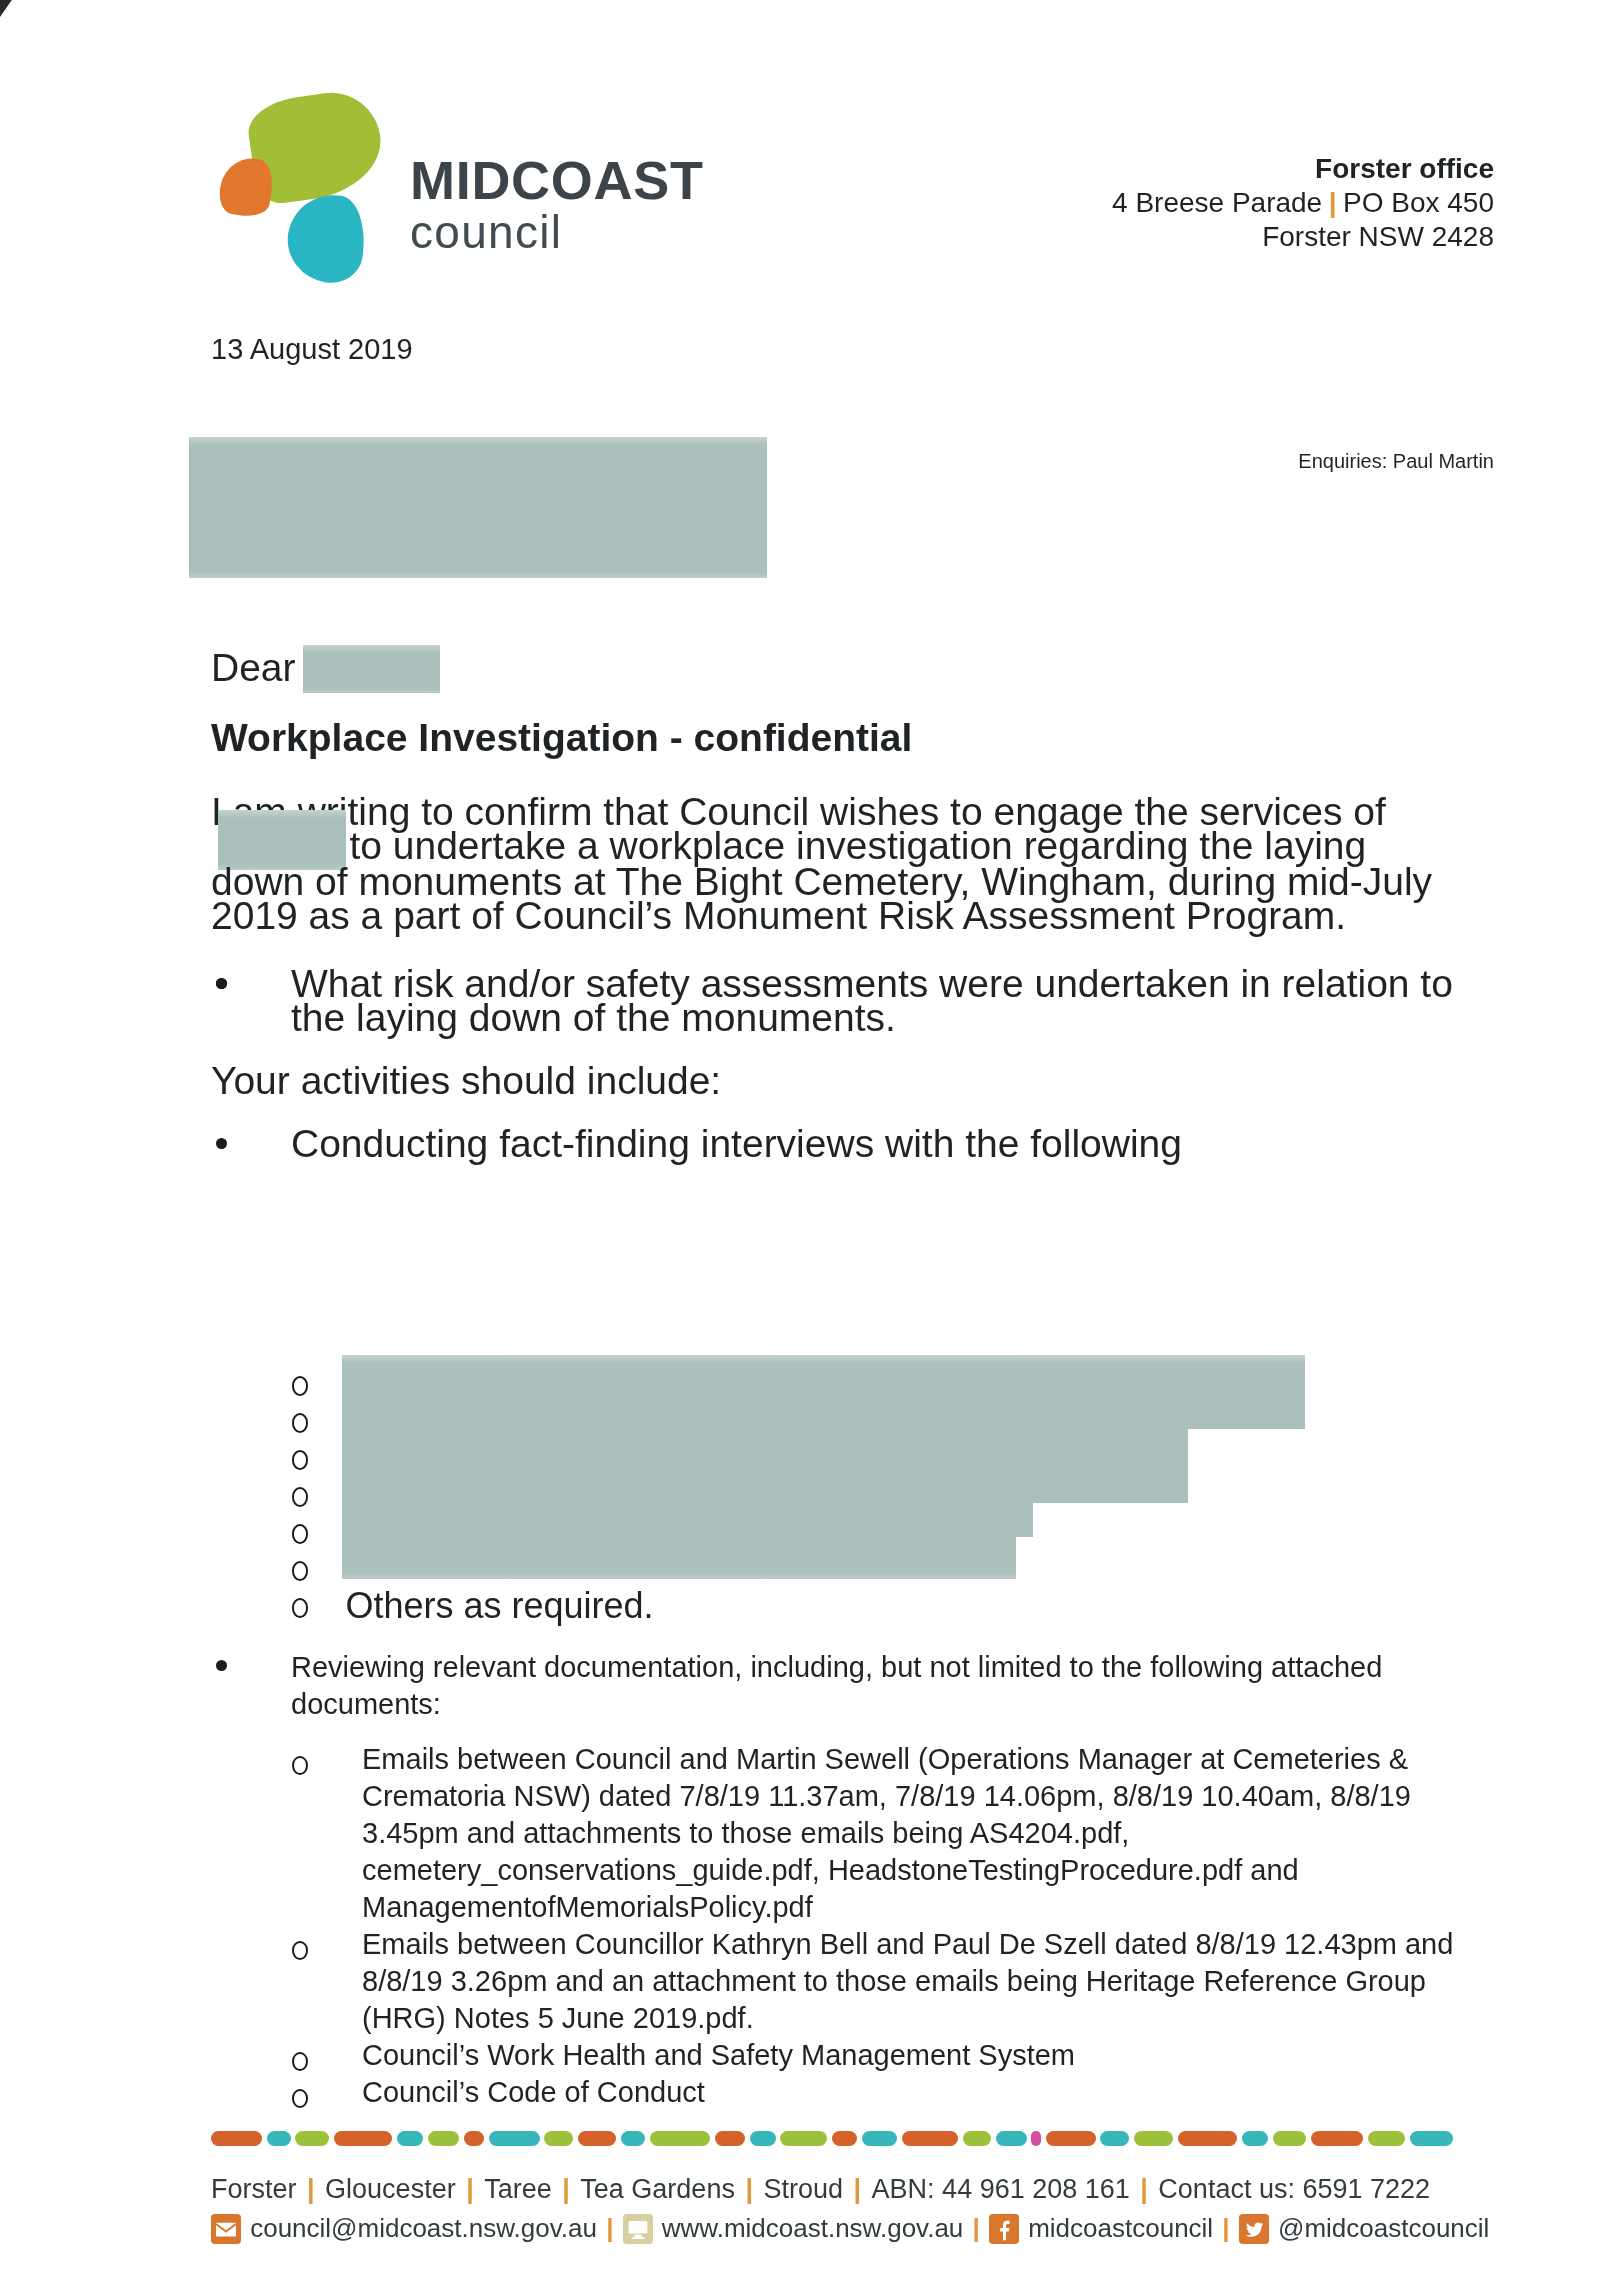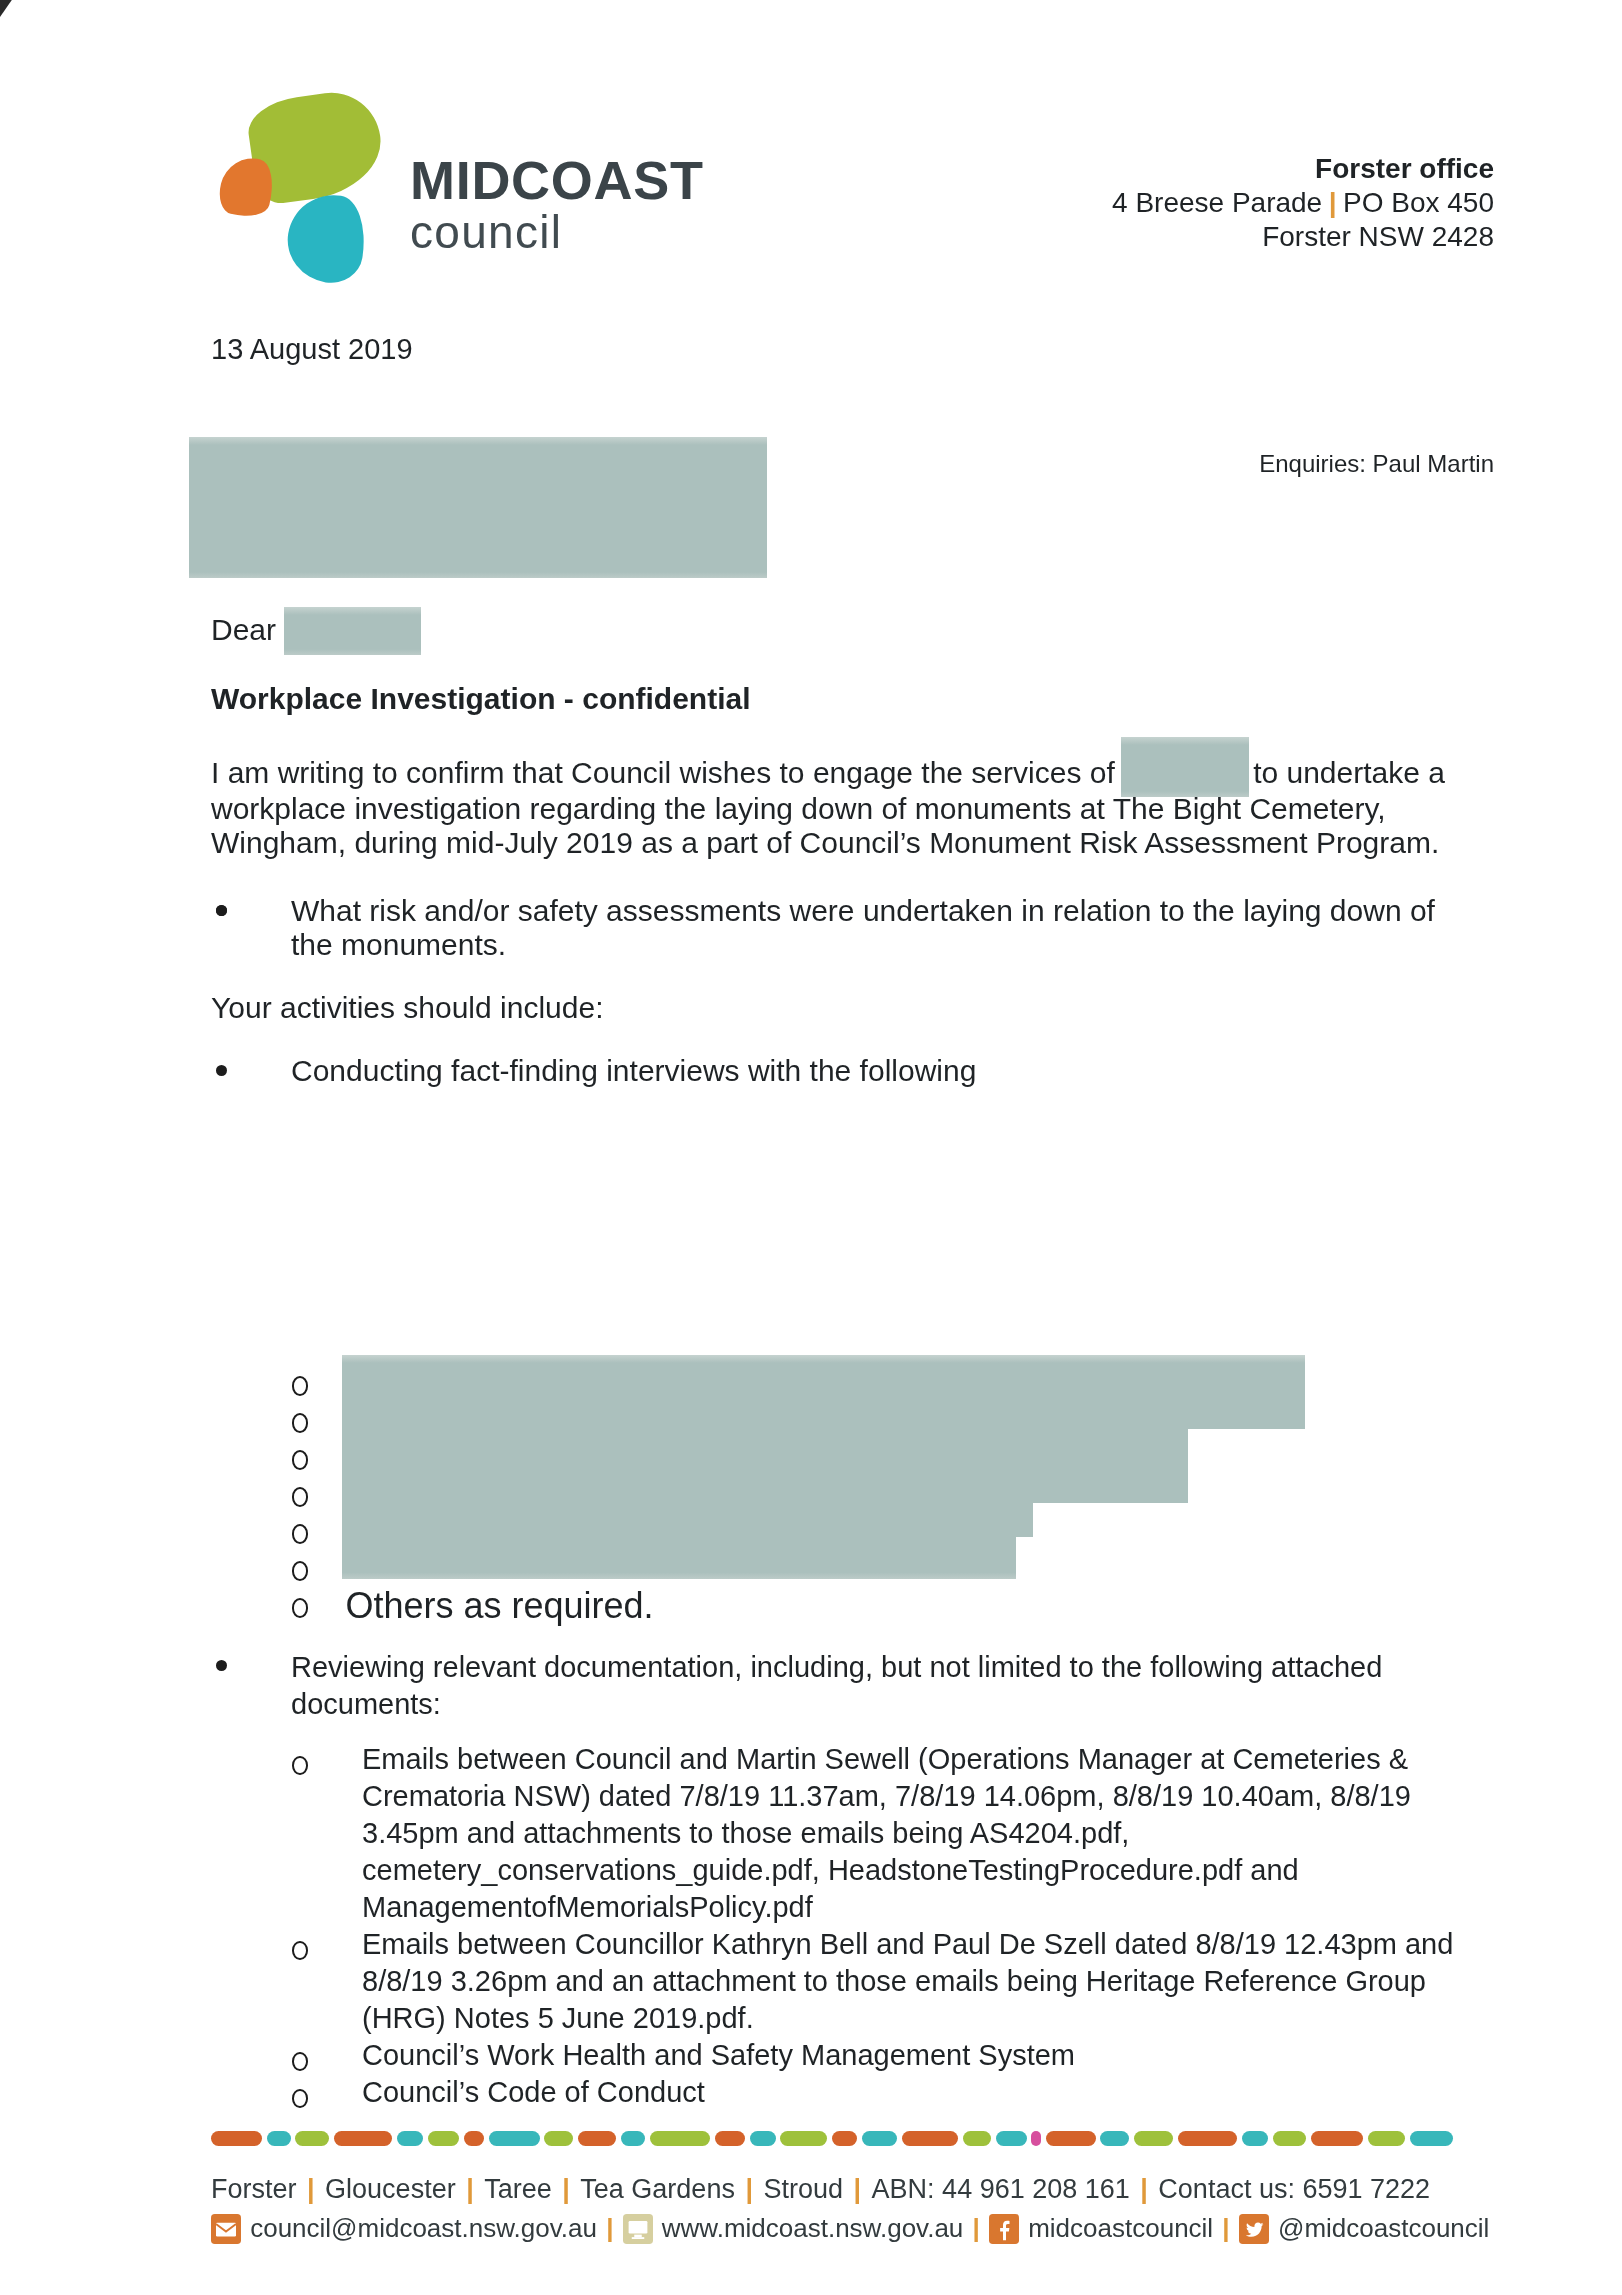--- a/index.html
+++ b/index.html
@@ -22,32 +22,32 @@
     border-radius:60% 40% 42% 58% / 52% 66% 34% 48%;transform:rotate(9deg);}
   .wordmark{position:absolute;left:189px;top:65px;color:#3b4449;}
   .wordmark .l1{font-size:54px;font-weight:bold;letter-spacing:0.7px;line-height:55px;}
   .wordmark .l2{font-size:46px;font-weight:normal;letter-spacing:1.3px;line-height:48px;color:#414b50;}
 
   
   .office{position:absolute;top:152px;right:170px;text-align:right;font-size:28px;line-height:34px;}
   .office .b{font-weight:bold;}
   .pipe{color:#e0993a;font-weight:bold;padding:0 6.5px;}
   .date{position:absolute;left:211px;top:333px;font-size:29px;}
-  .enquiries{position:absolute;top:450px;right:170px;font-size:24px;}
+  .enquiries{position:absolute;top:450px;right:170px;font-size:20px;}
 
   
   .redact{background:linear-gradient(#c6d3d0 0,#abc0bd 7.9px,#abc0bd calc(100% - 5.9px),#bccbc8 100%);}
   .addr-redact{position:absolute;left:189px;top:437px;width:578px;height:141px;}
   .inline-redact{display:inline-block;vertical-align:middle;}
   .redact-dear{width:137px;height:48px;margin:-9.2px 0 -6.5px 7.9px;}
   .redact-p1{width:128px;height:60px;margin:-22px 3.9px -5.2px 6.5px;}
   .redact-b1{width:419px;height:73px;margin:-22px 0 -17px 5.2px;}
 
   
-  .blockA{position:absolute;left:211px;top:613px;width:1247px;font-size:30px;line-height:34px;}
+  .blockA{position:absolute;left:211px;top:651px;width:1247px;font-size:39px;line-height:34px;}
   .blockB{position:absolute;left:211px;top:1365px;width:1247px;font-size:36px;line-height:37px;}
   .blockC{position:absolute;left:211px;top:1649px;width:1247px;font-size:29px;line-height:37px;}
   .subject{font-weight:bold;margin-top:34px;}
   .para1{margin-top:40px;}
   .intro{margin-top:29px;}
   ul.bullets{list-style:none;margin:29px 0 0 0;padding:0;}
   ul.bullets li{position:relative;padding-left:80px;}
   ul.bullets li + li{margin-top:34px;}
   .dot{position:absolute;left:5.2px;top:11px;width:11px;height:11px;border-radius:50%;background:#1c1c1c;}
   .single{margin-top:31px;}

